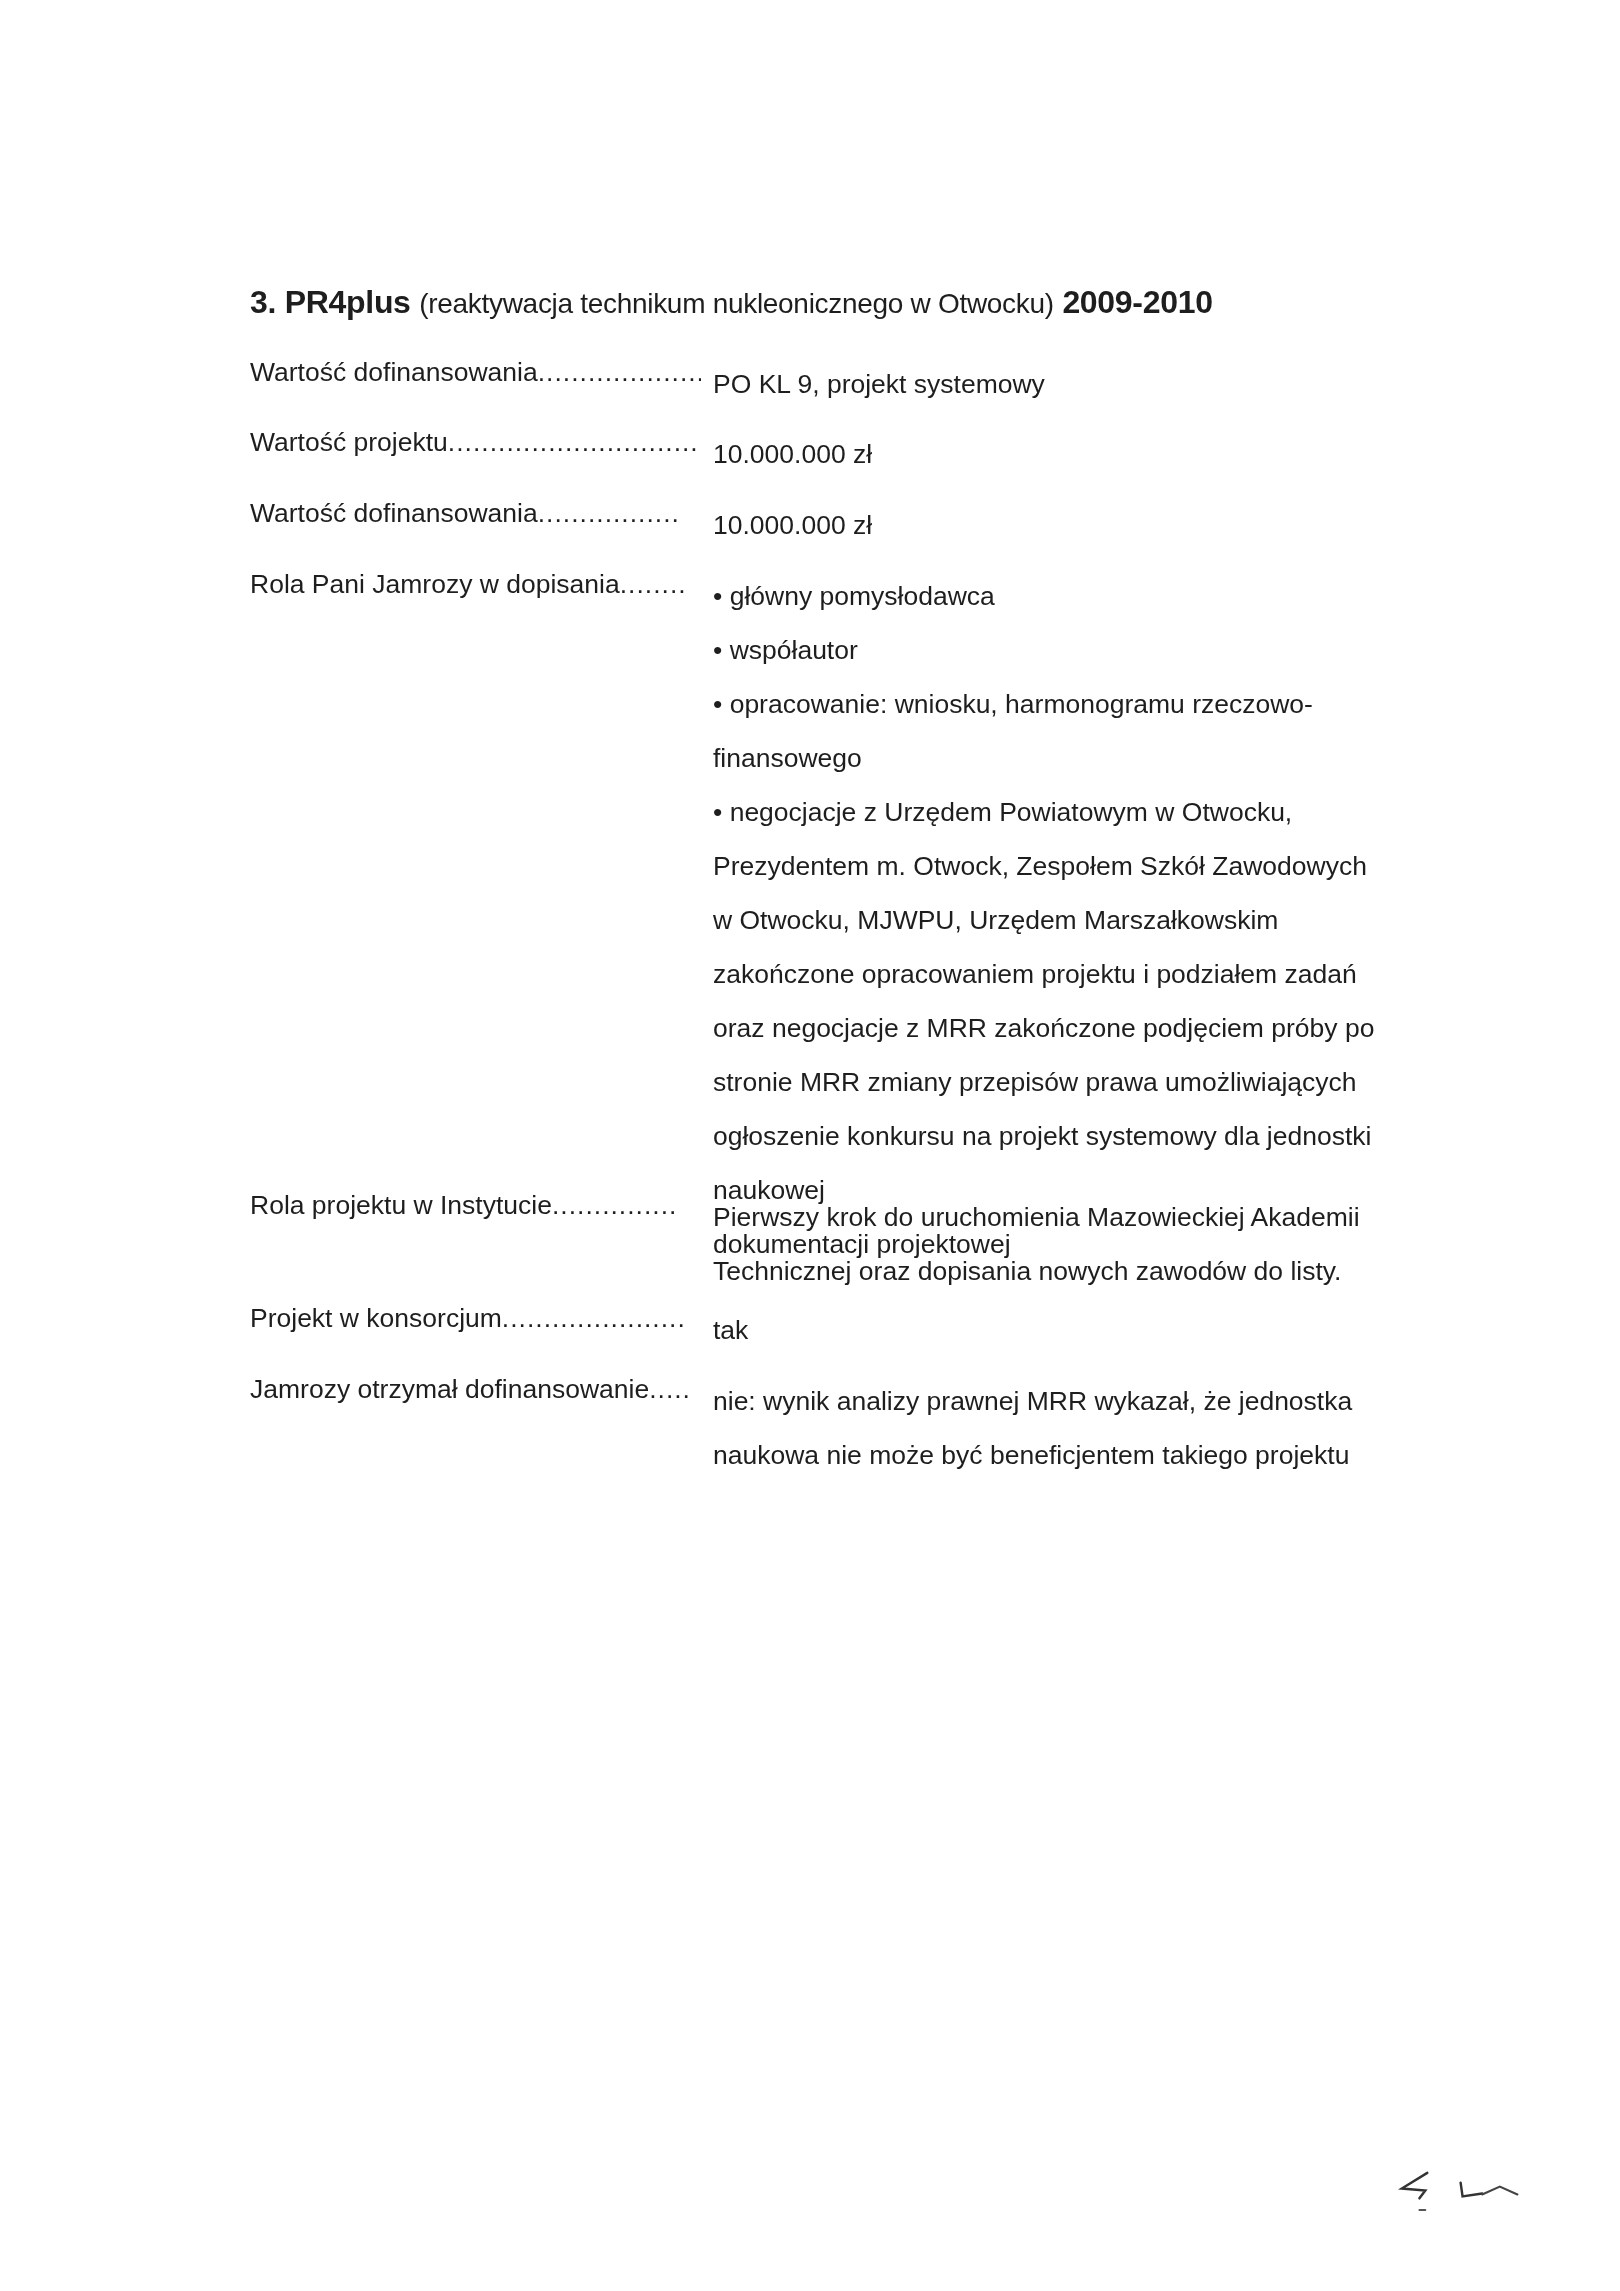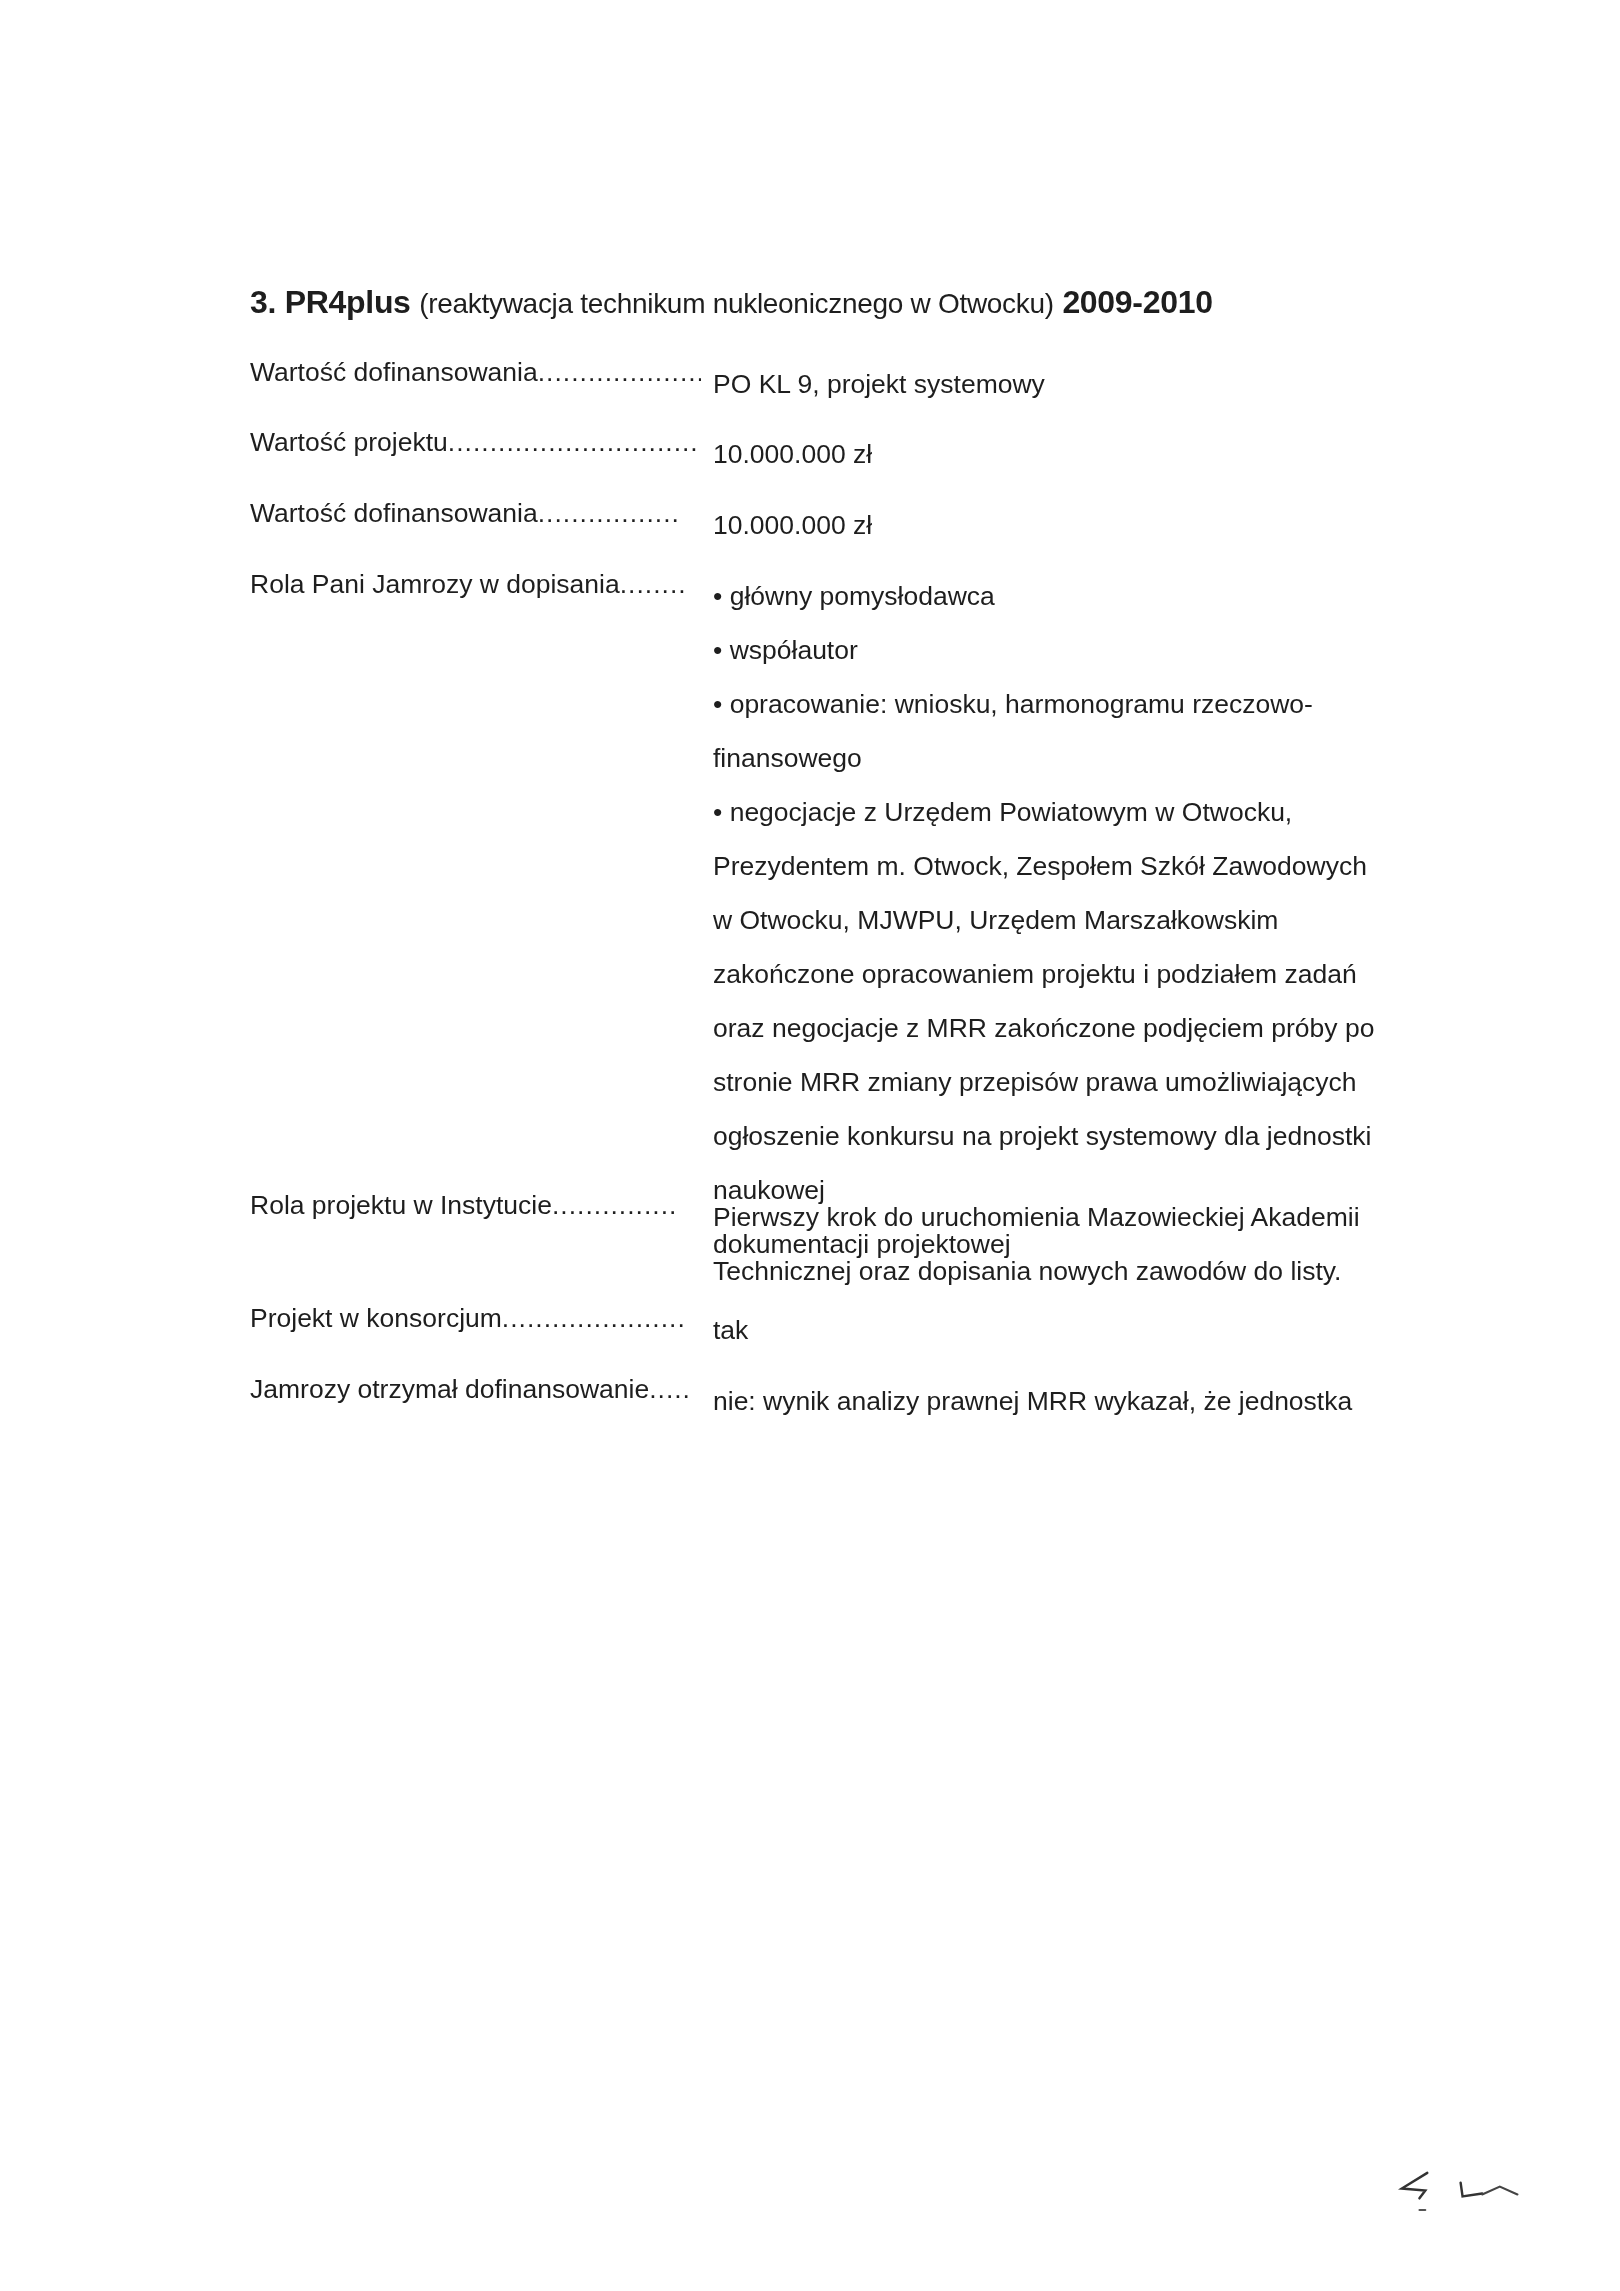--- a/index.html
+++ b/index.html
@@ -80,20 +80,21 @@
     <div class="label"><span>Projekt w konsorcjum</span><span class="dots">......................</span></div>
     <div class="value">
       <p>tak</p>
     </div>
   </div>
 
   <div class="row" style="top:1368px;">
     <div class="label"><span>Jamrozy otrzymał dofinansowanie</span><span class="dots">.....</span></div>
     <div class="value">
       <p>nie: wynik analizy prawnej MRR wykazał, że jednostka</p>
+      <p>naukowa nie może być beneficjentem takiego projektu</p>
     </div>
   </div>
 
   <div class="signature">
     <svg width="147" height="59" viewBox="0 0 150 60">
       <path d="M36 12 L10 28 L34 30 L28 38" fill="none" stroke="#333" stroke-width="2.5" stroke-linecap="round"></path>
       <path d="M28 50 L34 50" fill="none" stroke="#555" stroke-width="2" stroke-linecap="round"></path>
       <path d="M70 22 L72 36 L92 33" fill="none" stroke="#333" stroke-width="2.5" stroke-linecap="round"></path>
       <path d="M92 34 L110 26 L128 34" fill="none" stroke="#444" stroke-width="2.2" stroke-linecap="round"></path>
     </svg>

